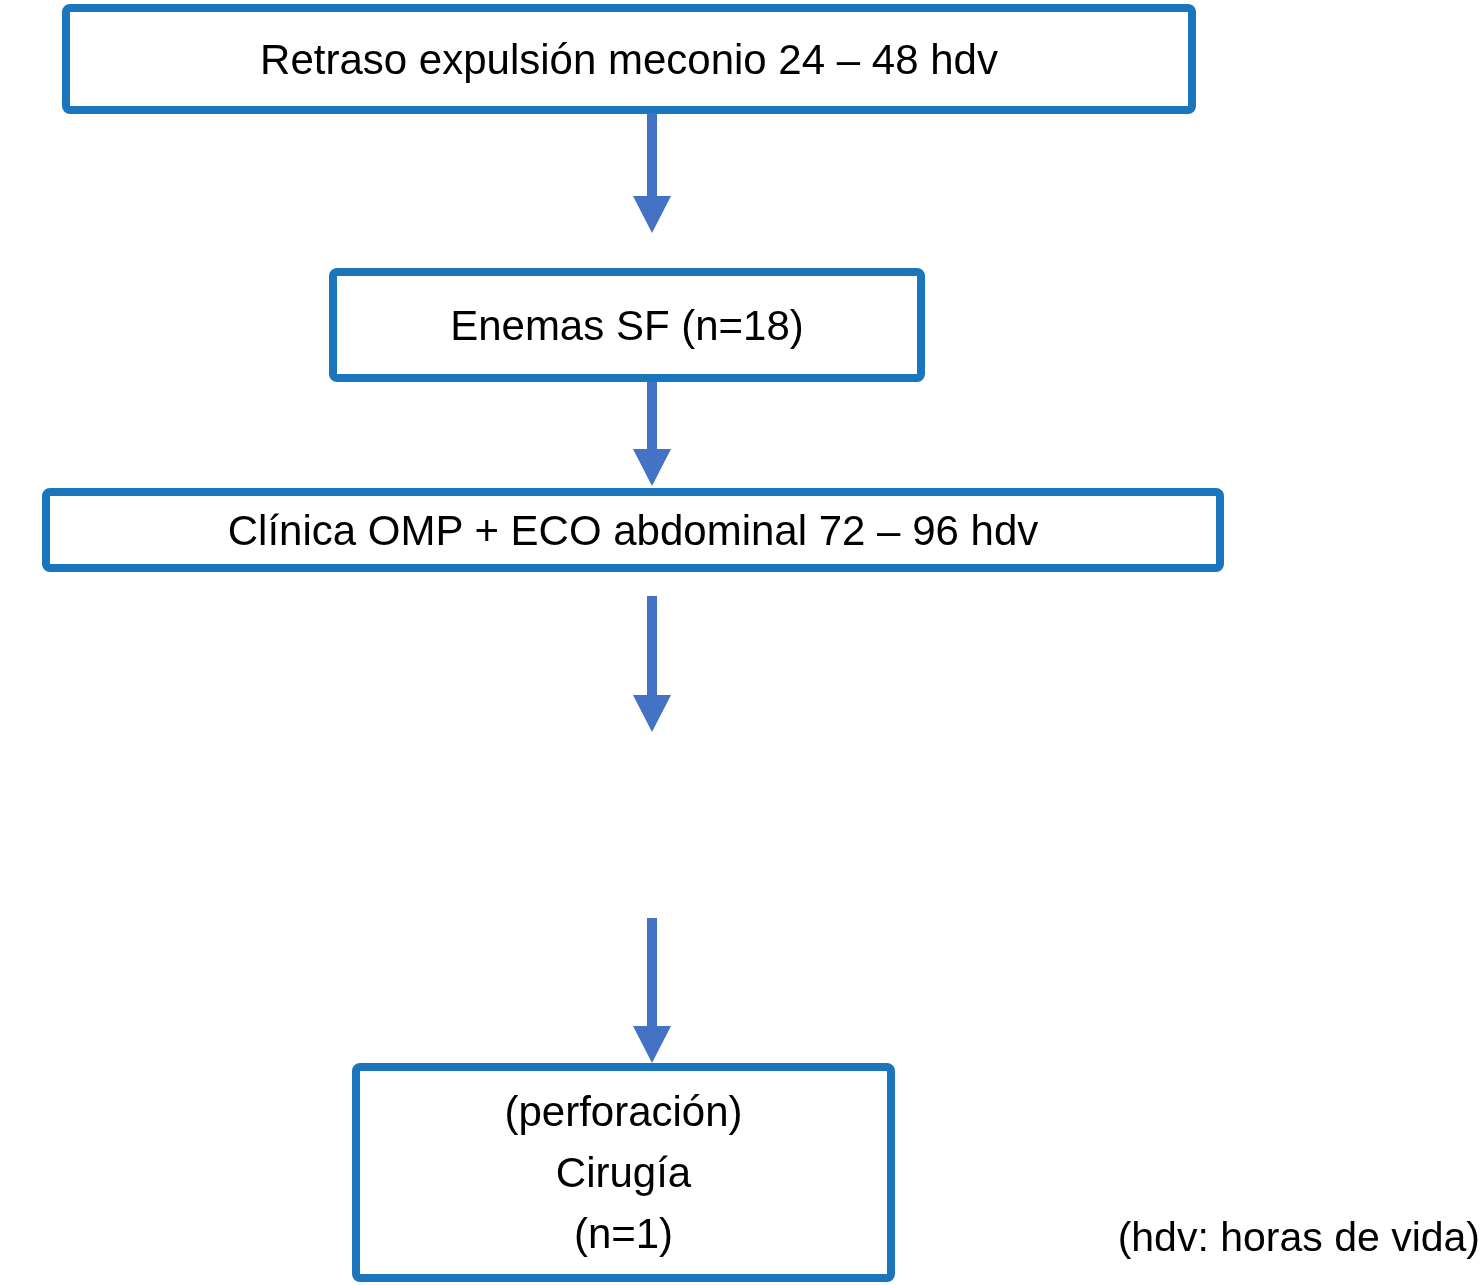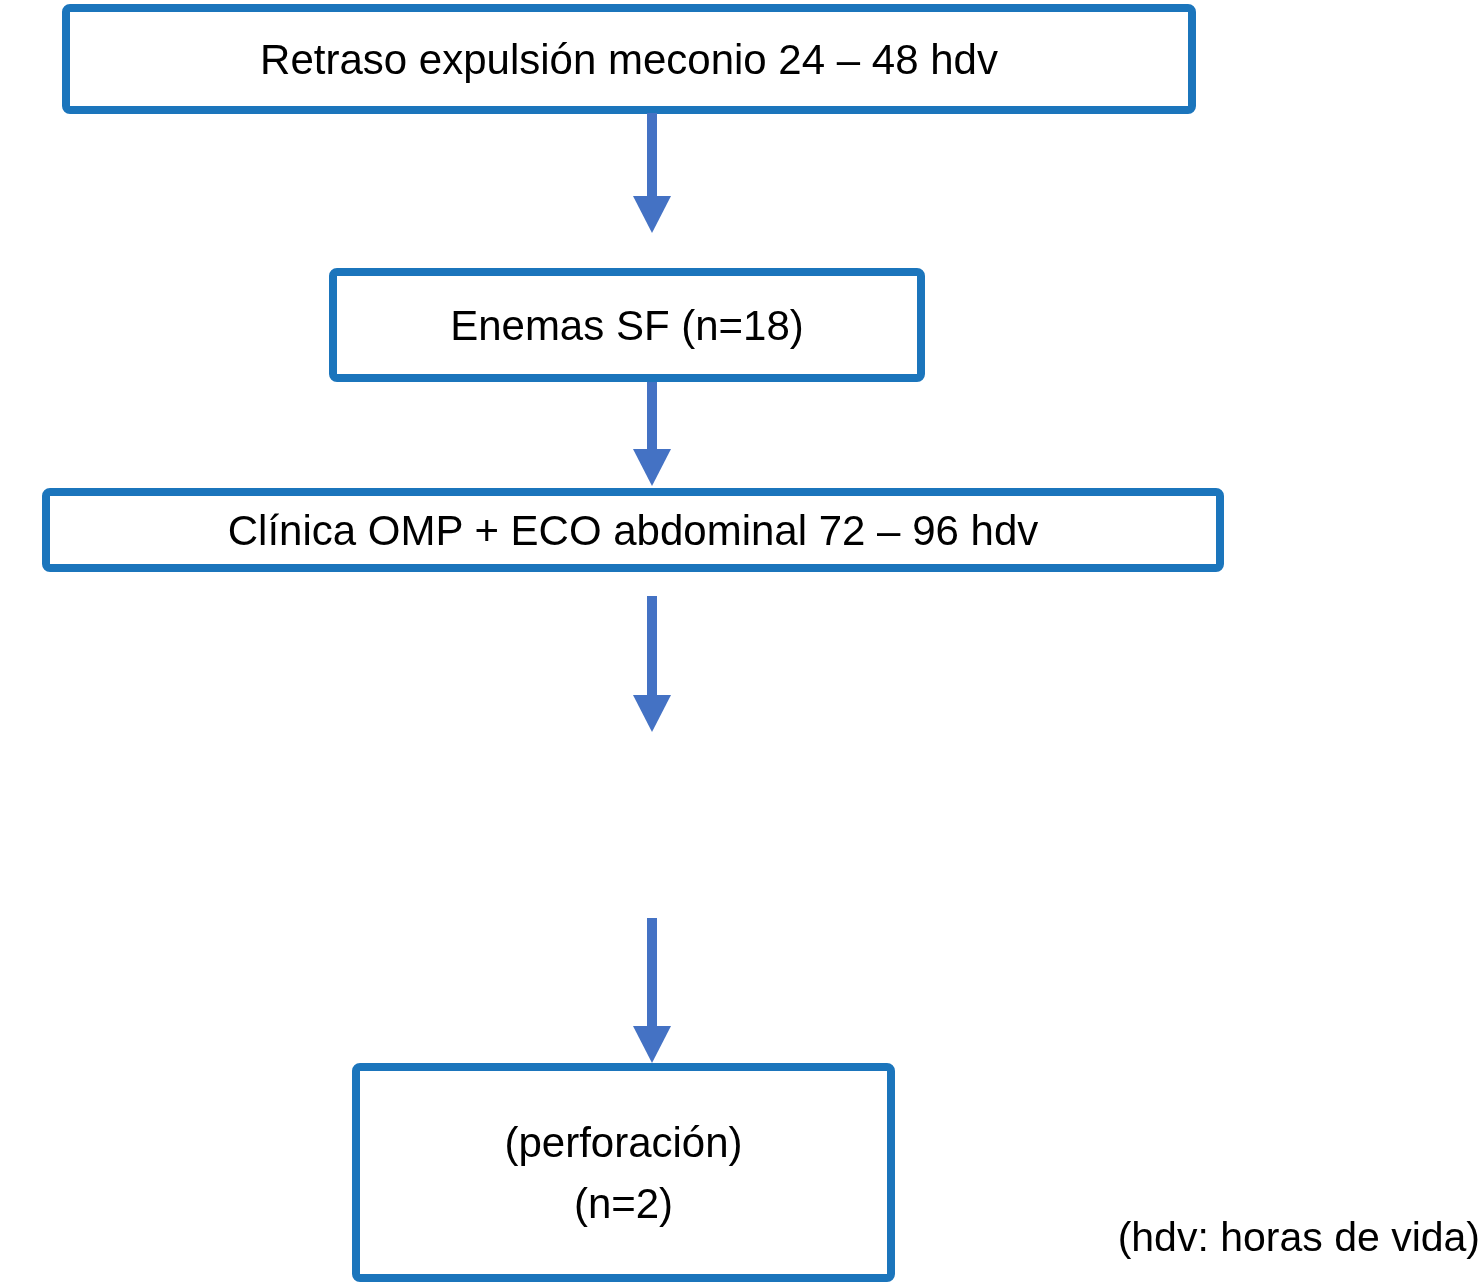--- a/index.html
+++ b/index.html
@@ -111,18 +111,19 @@
   </div>
 
 
   <div class="arrow a4">
     <div class="shaft"></div>
     <div class="head"></div>
   </div>
 
   <div class="box box5">
     <div class="line">(perforación)</div>
-    <div class="line">(n=2)</div>
+    <div class="line">Cirugía</div>
+    <div class="line">(n=1)</div>
   </div>
 
   <div class="footnote">(hdv: horas de vida)</div>
 
 </div>
 
 </body></html>

